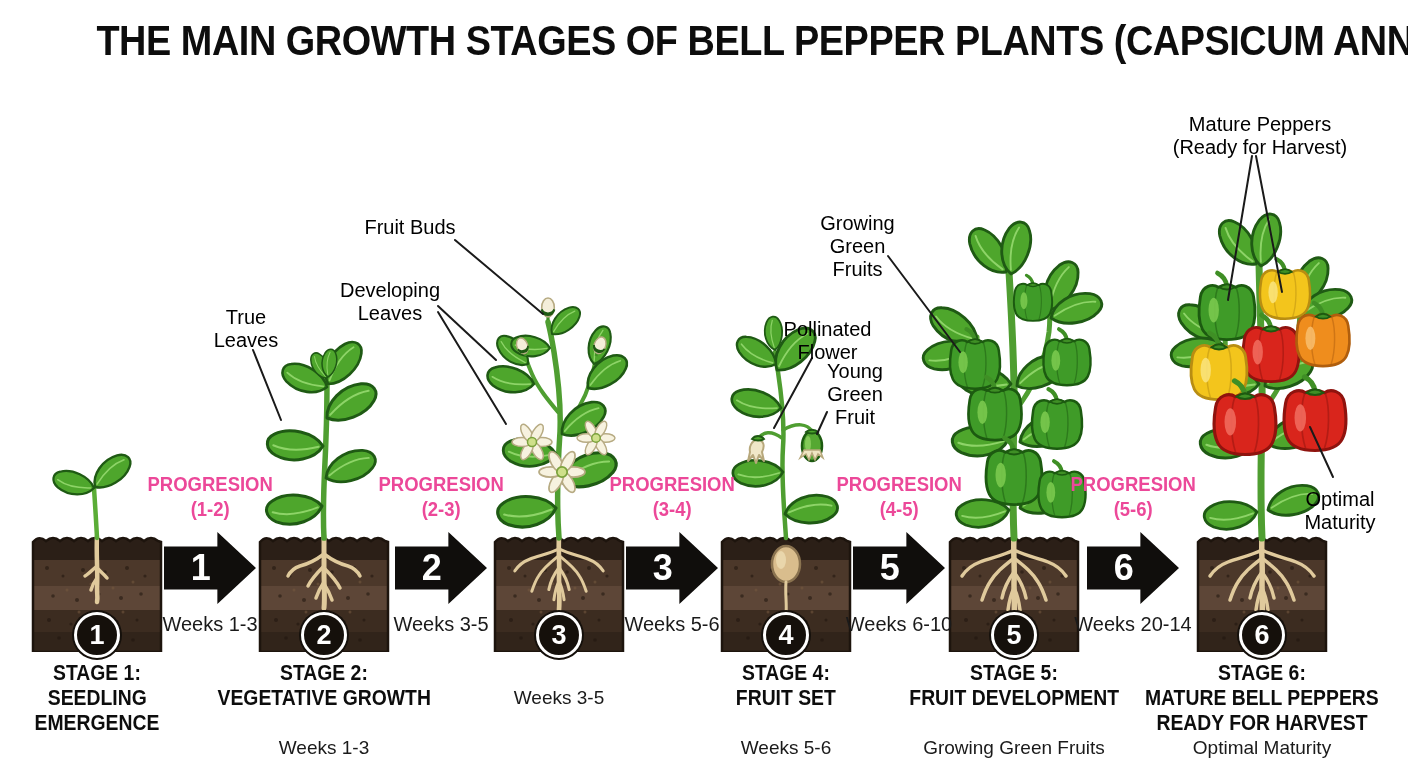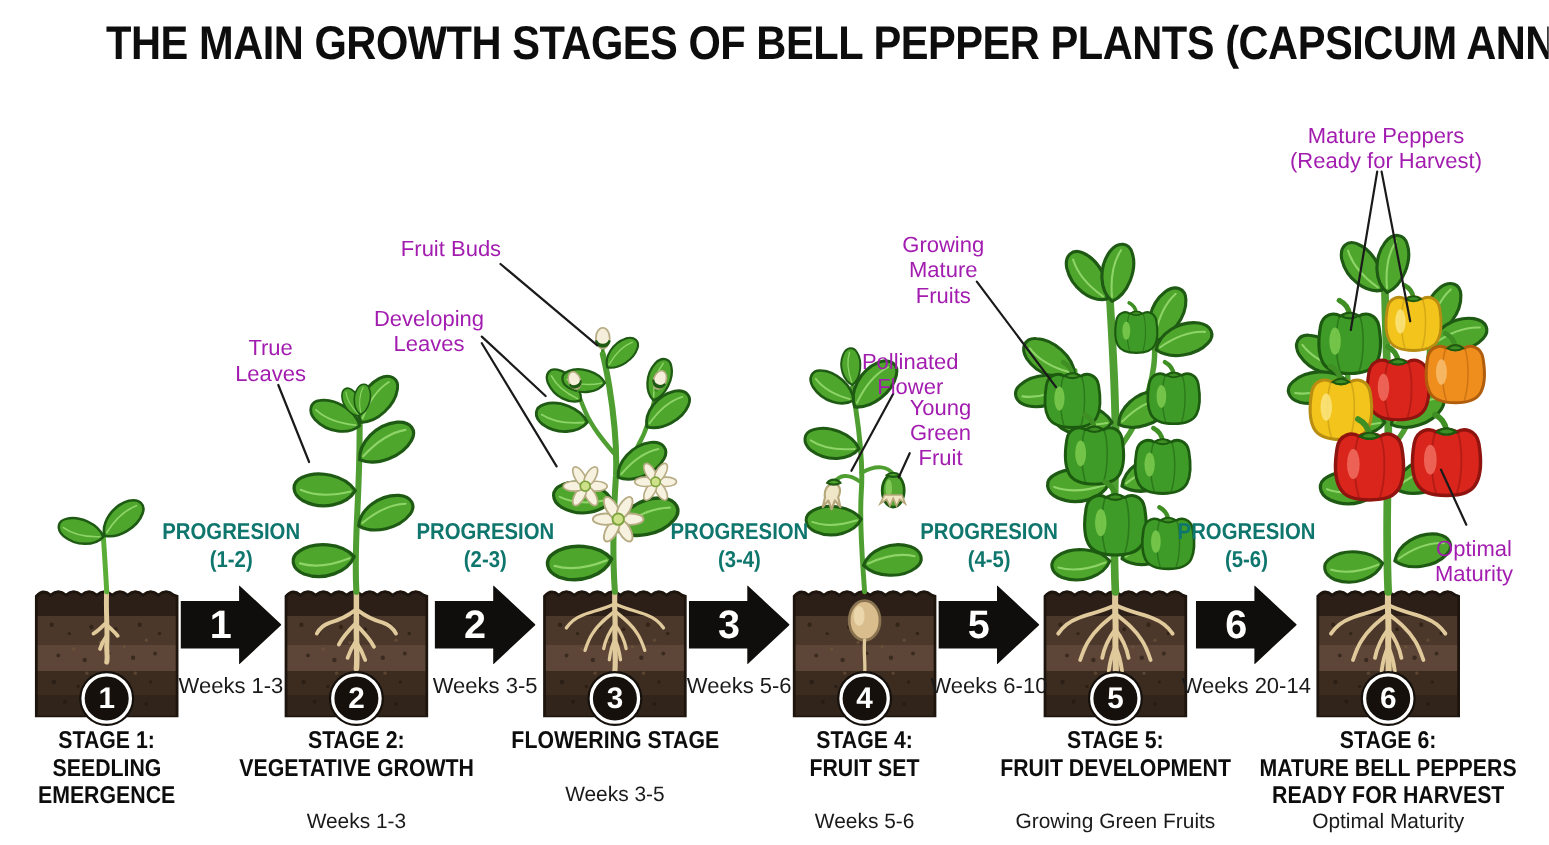--- a/index.html
+++ b/index.html
@@ -15,30 +15,30 @@
   .badge{position:absolute;top:612px;width:46px;height:46px;border-radius:50%;
          background:#15100b;border:3.5px solid #fff;box-shadow:0 0 0 2px #15100b;
          box-sizing:border-box;display:flex;align-items:center;justify-content:center;z-index:3;}
   .badge span{color:#fff;font-size:27px;font-weight:700;}
   
   .stage-label{position:absolute;top:660px;width:300px;text-align:center;z-index:2;}
   .sl-line{font-size:22px;font-weight:700;line-height:25px;color:#0d0d0d;}
   .sl-sub{font-size:19px;line-height:24px;color:#1a1a1a;margin-top:1px;}
   
   .transition{position:absolute;top:471px;width:170px;text-align:center;z-index:2;}
-  .prog{font-size:21px;font-weight:700;line-height:25px;color:#0f766e;}
+  .prog{font-size:21px;font-weight:700;line-height:25px;color:#ec4899;}
   .arrow{position:relative;width:92px;height:72px;margin:11px auto 0;background:#100e0c;
          -webkit-clip-path:polygon(0 20%,58% 20%,58% 0,100% 50%,58% 100%,58% 80%,0 80%);
          clip-path:polygon(0 20%,58% 20%,58% 0,100% 50%,58% 100%,58% 80%,0 80%);}
   .arrow span{position:absolute;left:10%;width:60%;top:50%;transform:translateY(-50%);
               color:#fff;font-size:36px;font-weight:700;text-align:center;}
   .weeks{font-size:20px;line-height:22px;margin-top:9px;color:#1a1a1a;}
   
   .ann{position:absolute;text-align:center;font-size:20px;line-height:23px;
-       white-space:pre-line;color:#a21caf;z-index:4;}
+       white-space:pre-line;color:#000000;z-index:4;}
   
   #callouts{position:absolute;left:0;top:0;width:1408px;height:768px;z-index:3;pointer-events:none;}
 </style>
 </head>
 <body>
 
 <div id="canvas">
 
   <svg width="0" height="0" style="position:absolute" aria-hidden="true">
     <defs>
@@ -291,21 +291,21 @@
 Leaves</div>
   <div class="ann" style="left:345px;top:216px;width:130px">Fruit Buds</div>
   <div class="ann" style="left:330px;top:279px;width:120px">Developing
 Leaves</div>
   <div class="ann" style="left:770px;top:318px;width:115px">Pollinated
 Flower</div>
   <div class="ann" style="left:810px;top:360px;width:90px">Young
 Green
 Fruit</div>
   <div class="ann" style="left:805px;top:212px;width:105px">Growing
-Mature
+Green
 Fruits</div>
   <div class="ann" style="left:1155px;top:113px;width:210px">Mature Peppers
 (Ready for Harvest)</div>
   <div class="ann" style="left:1290px;top:488px;width:100px">Optimal
 Maturity</div>
 
   <div class="transition" style="left:125px">
     <div class="prog"><span class="cond">PROGRESION</span><br><span class="cond">(1-2)</span></div>
     <div class="arrow">
         <span>1</span>
@@ -366,21 +366,20 @@
     <div class="sl-line"><span class="cond">EMERGENCE</span></div>
     <div class="sl-sub"><span></span></div>
   </div>
   <div class="stage-label" style="left:174px">
     <div class="sl-line"><span class="cond">STAGE 2:</span></div>
     <div class="sl-line"><span class="cond">VEGETATIVE GROWTH</span></div>
     <div class="sl-line"><span class="cond"></span></div>
     <div class="sl-sub"><span>Weeks 1-3</span></div>
   </div>
   <div class="stage-label" style="left:409px">
-    <div class="sl-line"><span class="cond">FLOWERING STAGE</span></div>
     <div class="sl-line"><span class="cond"></span></div>
     <div class="sl-sub"><span>Weeks 3-5</span></div>
   </div>
   <div class="stage-label" style="left:636px">
     <div class="sl-line"><span class="cond">STAGE 4:</span></div>
     <div class="sl-line"><span class="cond">FRUIT SET</span></div>
     <div class="sl-line"><span class="cond"></span></div>
     <div class="sl-sub"><span>Weeks 5-6</span></div>
   </div>
   <div class="stage-label" style="left:864px">

